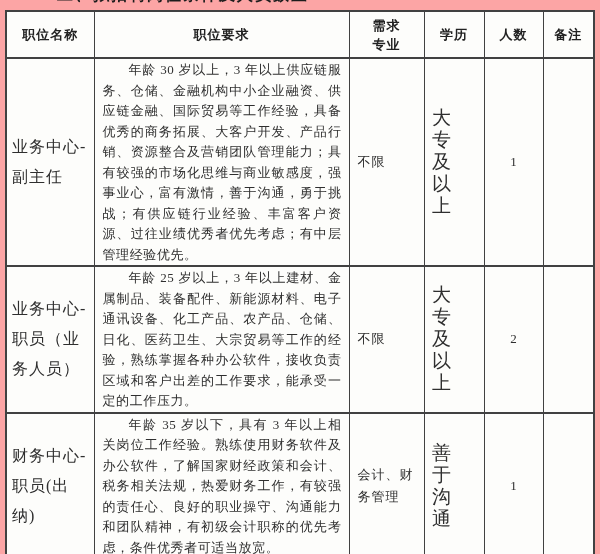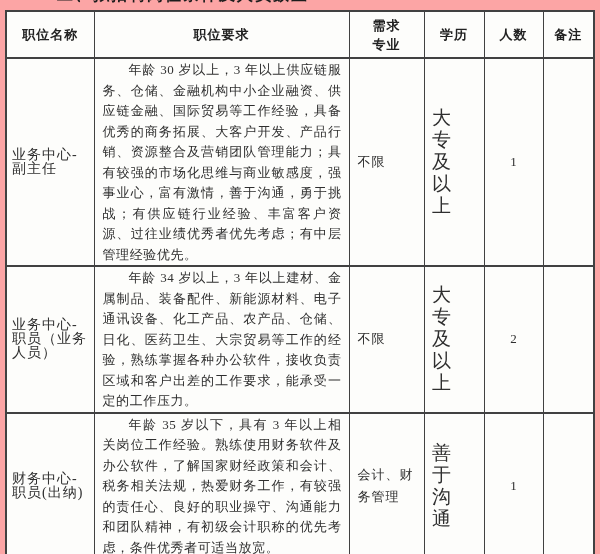--- a/index.html
+++ b/index.html
@@ -61,22 +61,22 @@
     text-align: center;
     vertical-align: middle;
     padding: 0;
   }
   tr.header-row { height: 47px; }
   tr.row-1 { height: 206px; }
   tr.row-2 { height: 141px; }
   tr.row-3 { height: 144px; }
   td { vertical-align: middle; }
   td.cell-position {
-    font-size: 14px;
-    line-height: 14px;
+    font-size: 16px;
+    line-height: 30px;
     letter-spacing: 1px;
     padding: 0 2px 0 5px;
     text-align: left;
     word-break: break-all;
   }
   td.cell-req {
     vertical-align: top;
     font-size: 13px;
     line-height: 20.5px;
     letter-spacing: 0.6px;
@@ -170,21 +170,21 @@
       <td class="cell-major">不限</td>
       <td class="cell-edu">
         <span class="edu-justify">大专及以上</span>
       </td>
       <td class="cell-count">1</td>
       <td class="cell-remarks"></td>
     </tr>
 
     <tr class="row-2">
       <td class="cell-position">业务中心-职员（业务人员）</td>
-      <td class="cell-req">年龄 34 岁以上，3 年以上建材、金属制品、装备配件、新能源材料、电子通讯设备、化工产品、农产品、仓储、日化、医药卫生、大宗贸易等工作的经验，熟练掌握各种办公软件，接收负责区域和客户出差的工作要求，能承受一定的工作压力。</td>
+      <td class="cell-req">年龄 25 岁以上，3 年以上建材、金属制品、装备配件、新能源材料、电子通讯设备、化工产品、农产品、仓储、日化、医药卫生、大宗贸易等工作的经验，熟练掌握各种办公软件，接收负责区域和客户出差的工作要求，能承受一定的工作压力。</td>
       <td class="cell-major">不限</td>
       <td class="cell-edu">
         <span class="edu-justify">大专及以上</span>
       </td>
       <td class="cell-count">2</td>
       <td class="cell-remarks"></td>
     </tr>
 
     <tr class="row-3">
       <td class="cell-position">财务中心-职员(出纳)</td>

